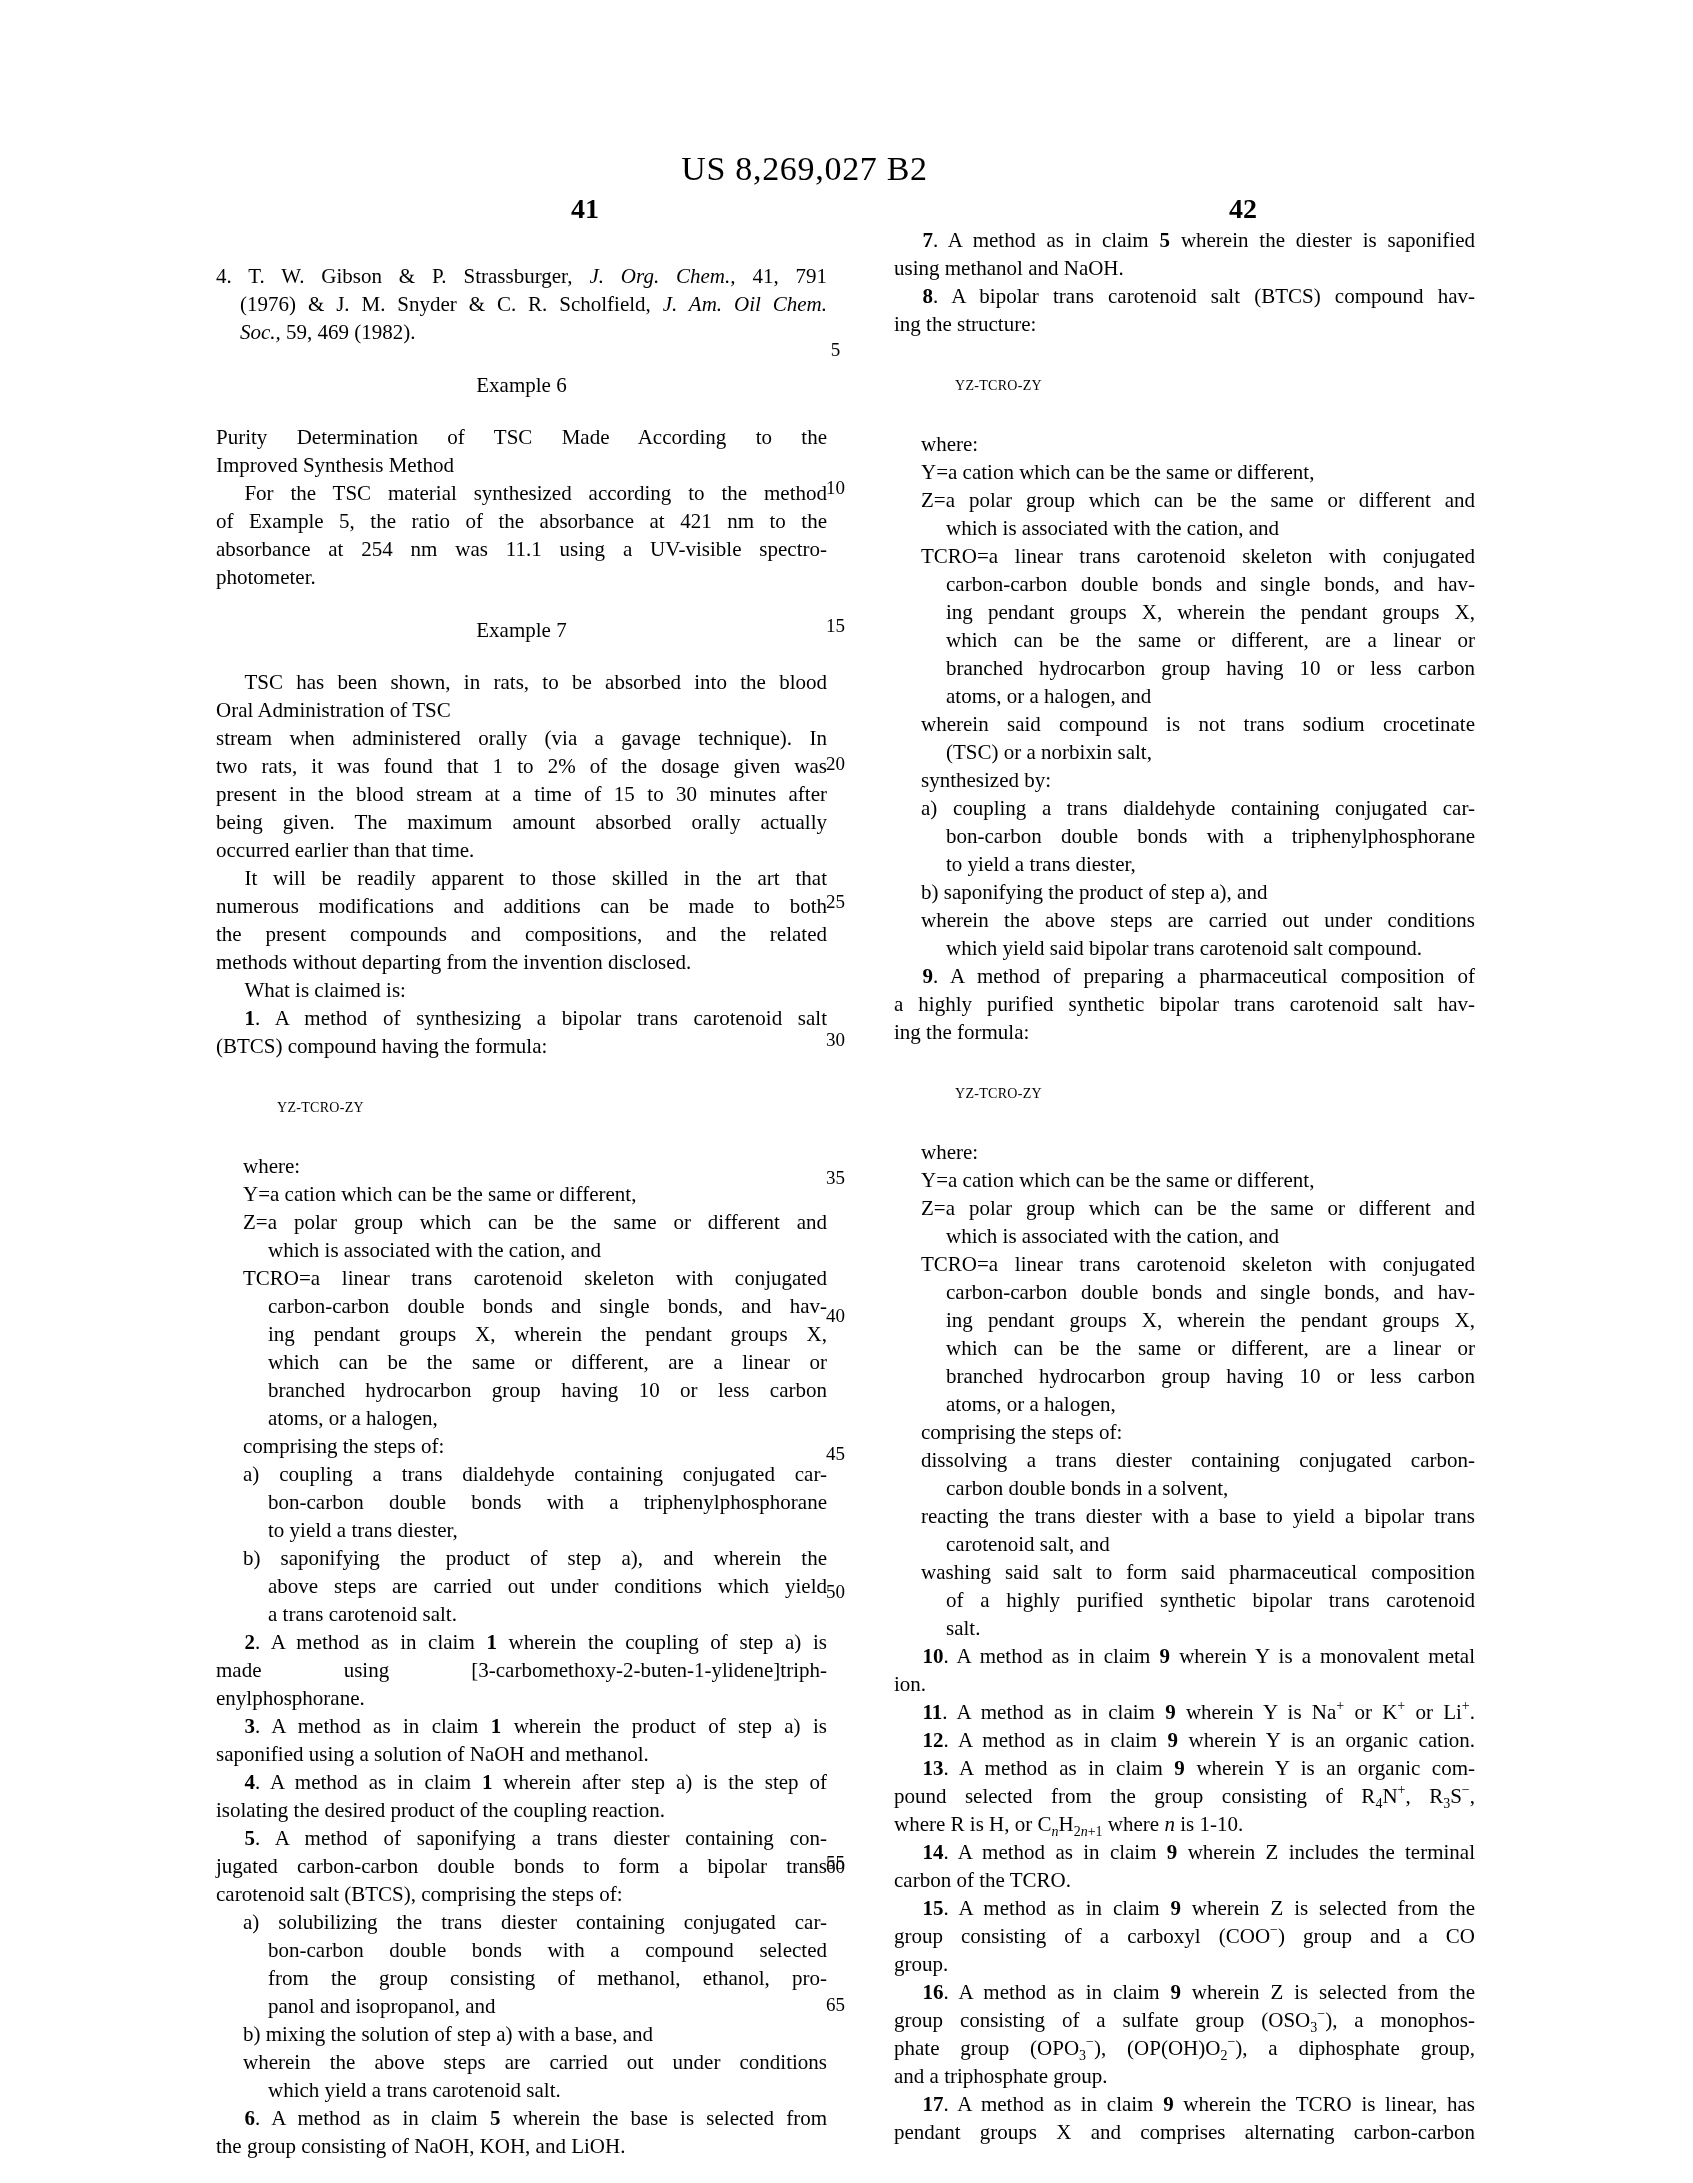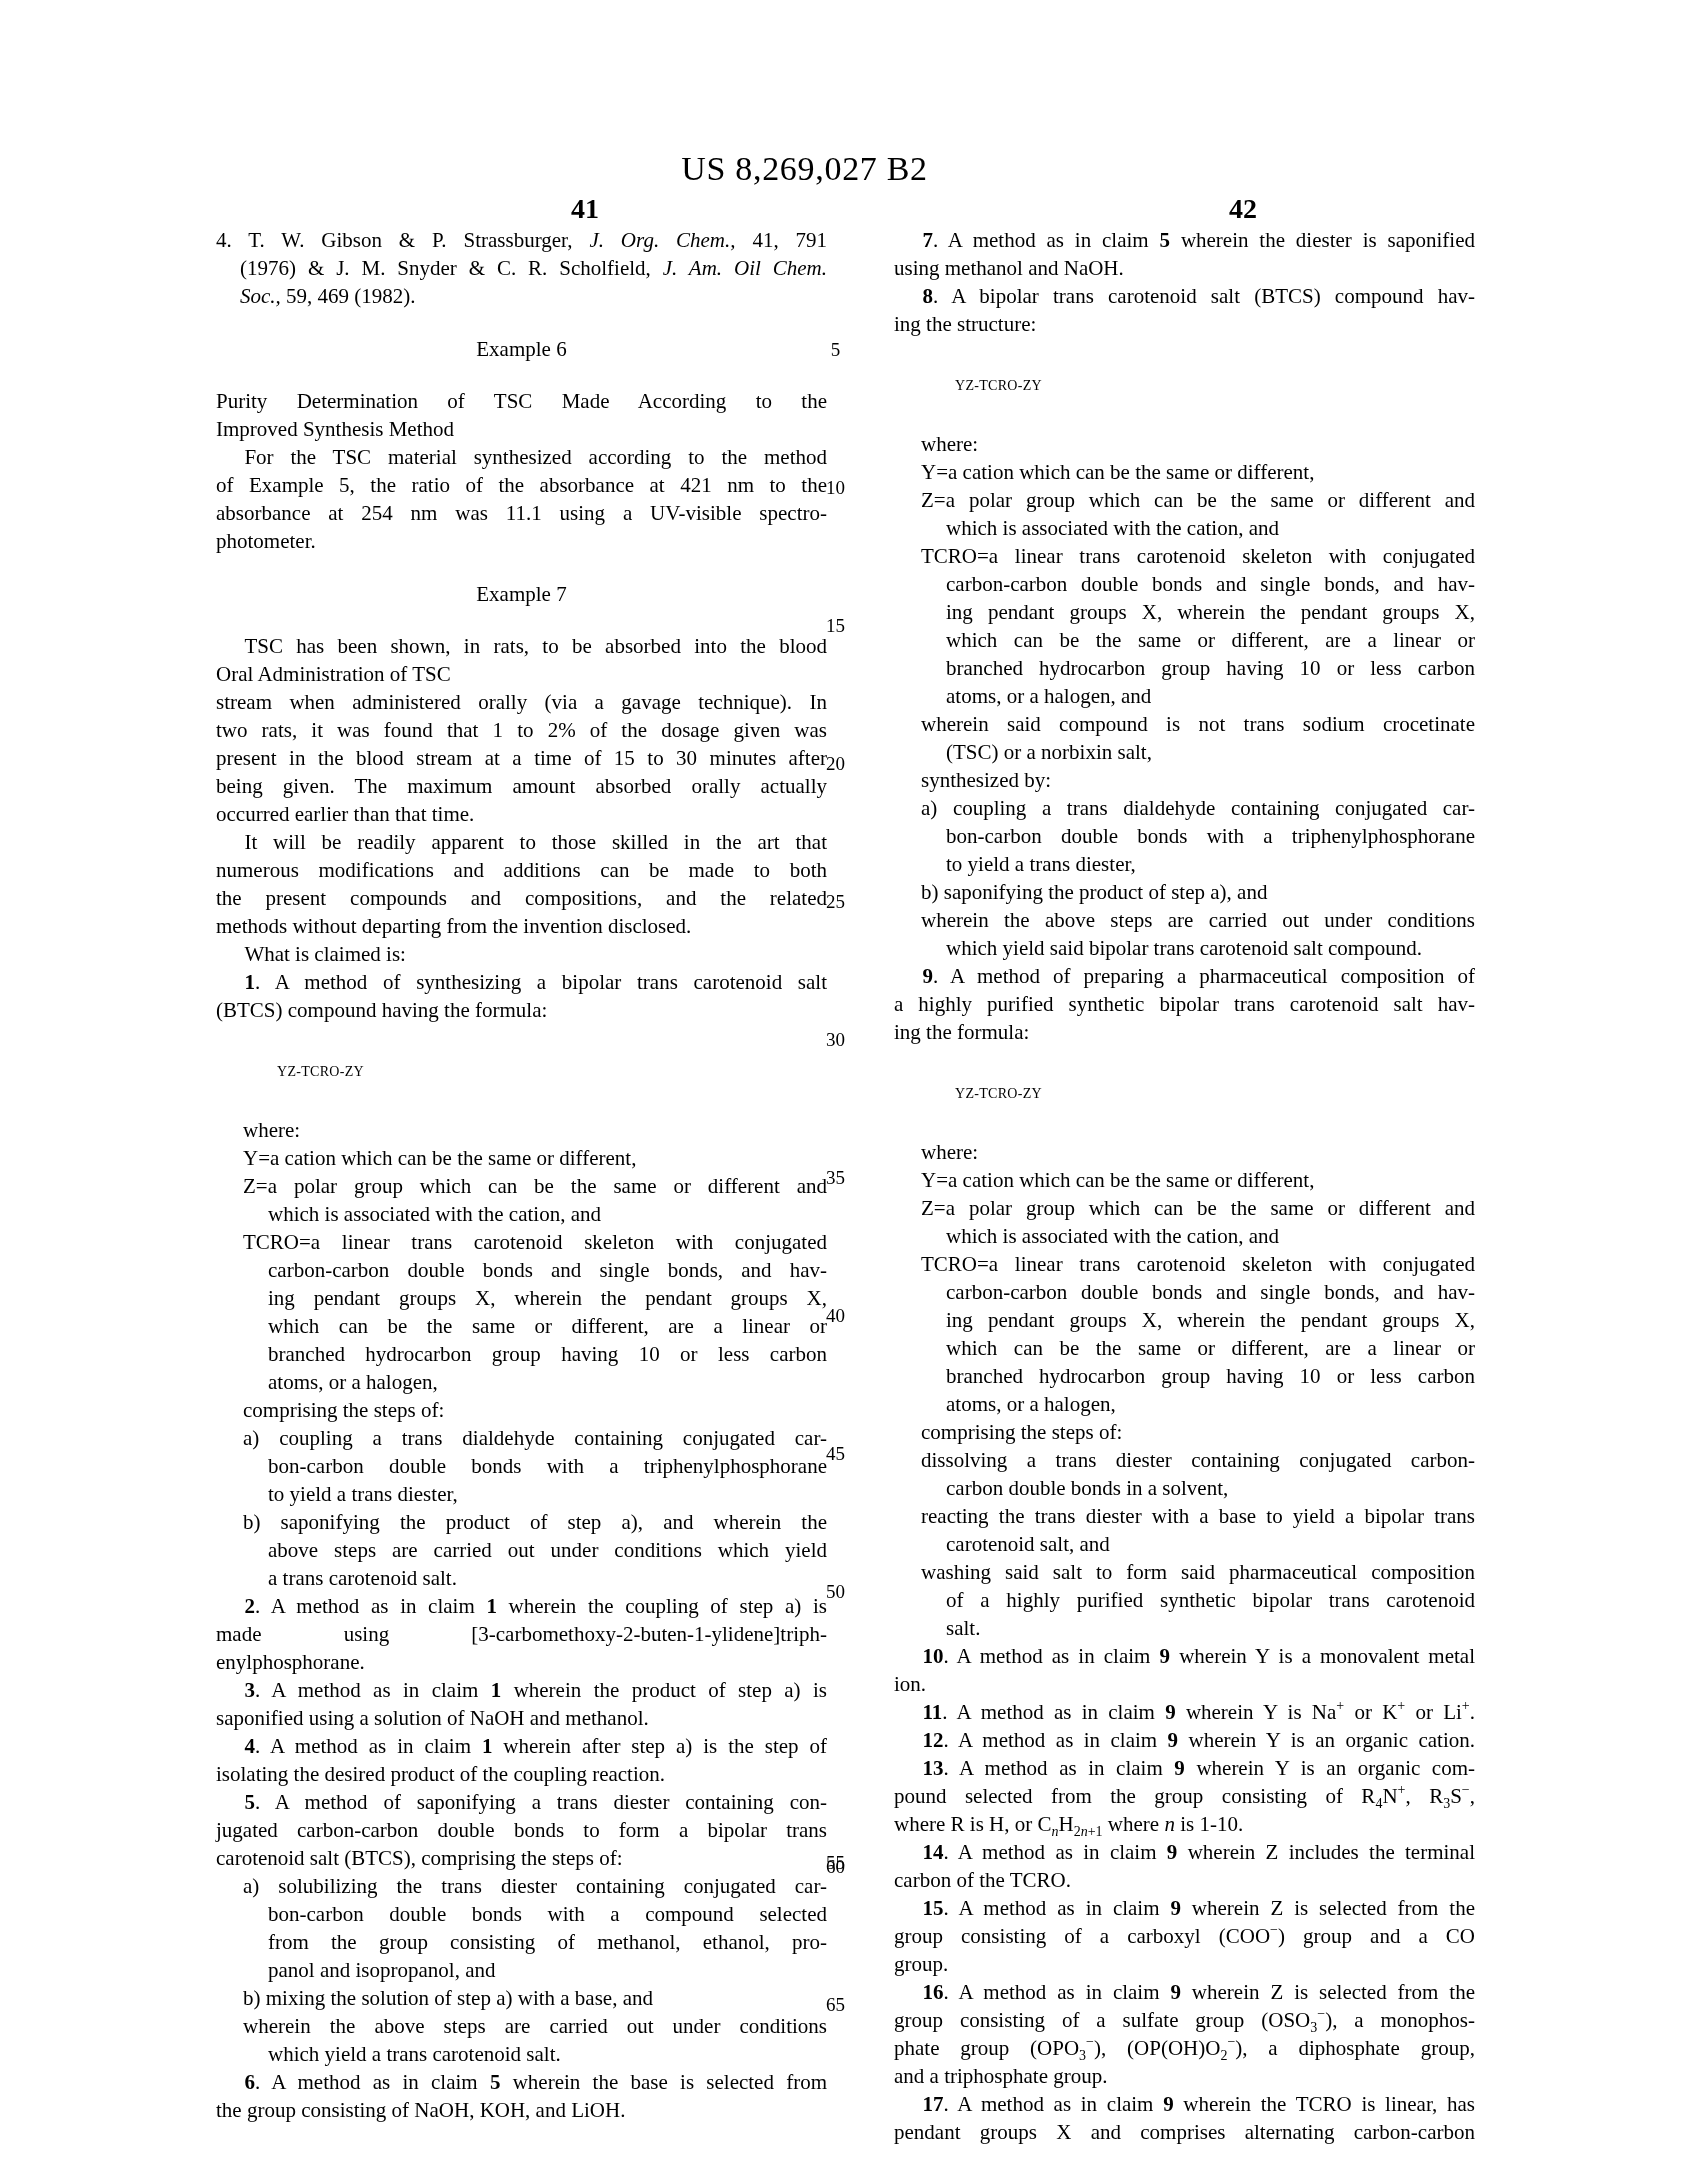--- a/index.html
+++ b/index.html
@@ -16,21 +16,21 @@
   .pagenum {
     position:absolute; top:193px; width:172px; text-align:right;
     font-size:28px; font-weight:bold;
   }
   #pn-left  { left:427px; }
   #pn-right { left:1085px; }
   .col {
     position:absolute; top:226px;
     font-size:21px; line-height:28px;
   }
-  #col-left  { left:216px;  width:611px; }
+  #col-left  { left:216px;  width:611px;margin-top:36px; }
   #col-right { left:894px; width:581px; }
   .ln { text-align:left; }
   .ln.j { text-align:justify; text-align-last:justify; }
   .fi   { padding-left:28.4px; }
   .i1   { padding-left:27px; }
   .i2   { padding-left:52px; }
   .hang { padding-left:24px; }
   .hd   { text-align:center !important; text-align-last:center !important; margin:24.5px 0; }
   .fm   { font-size:14px; padding-left:61px; margin-top:34px; margin-bottom:30px; letter-spacing:0.3px; }
   .gutter-num {

